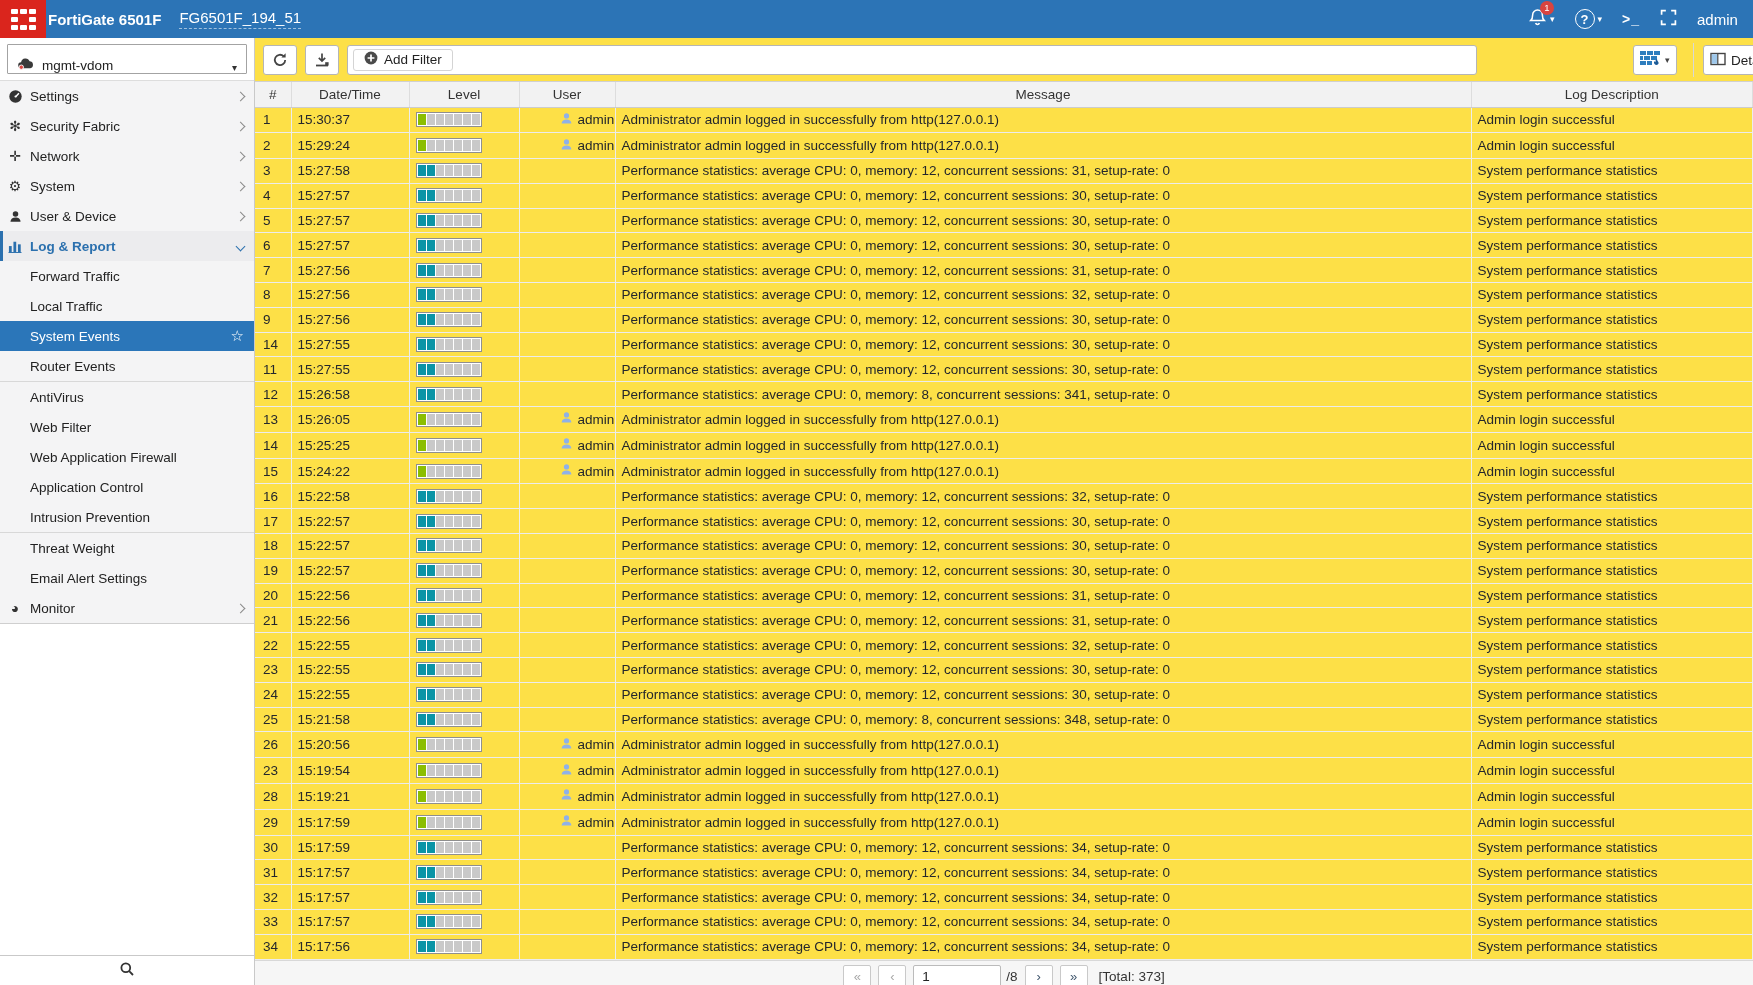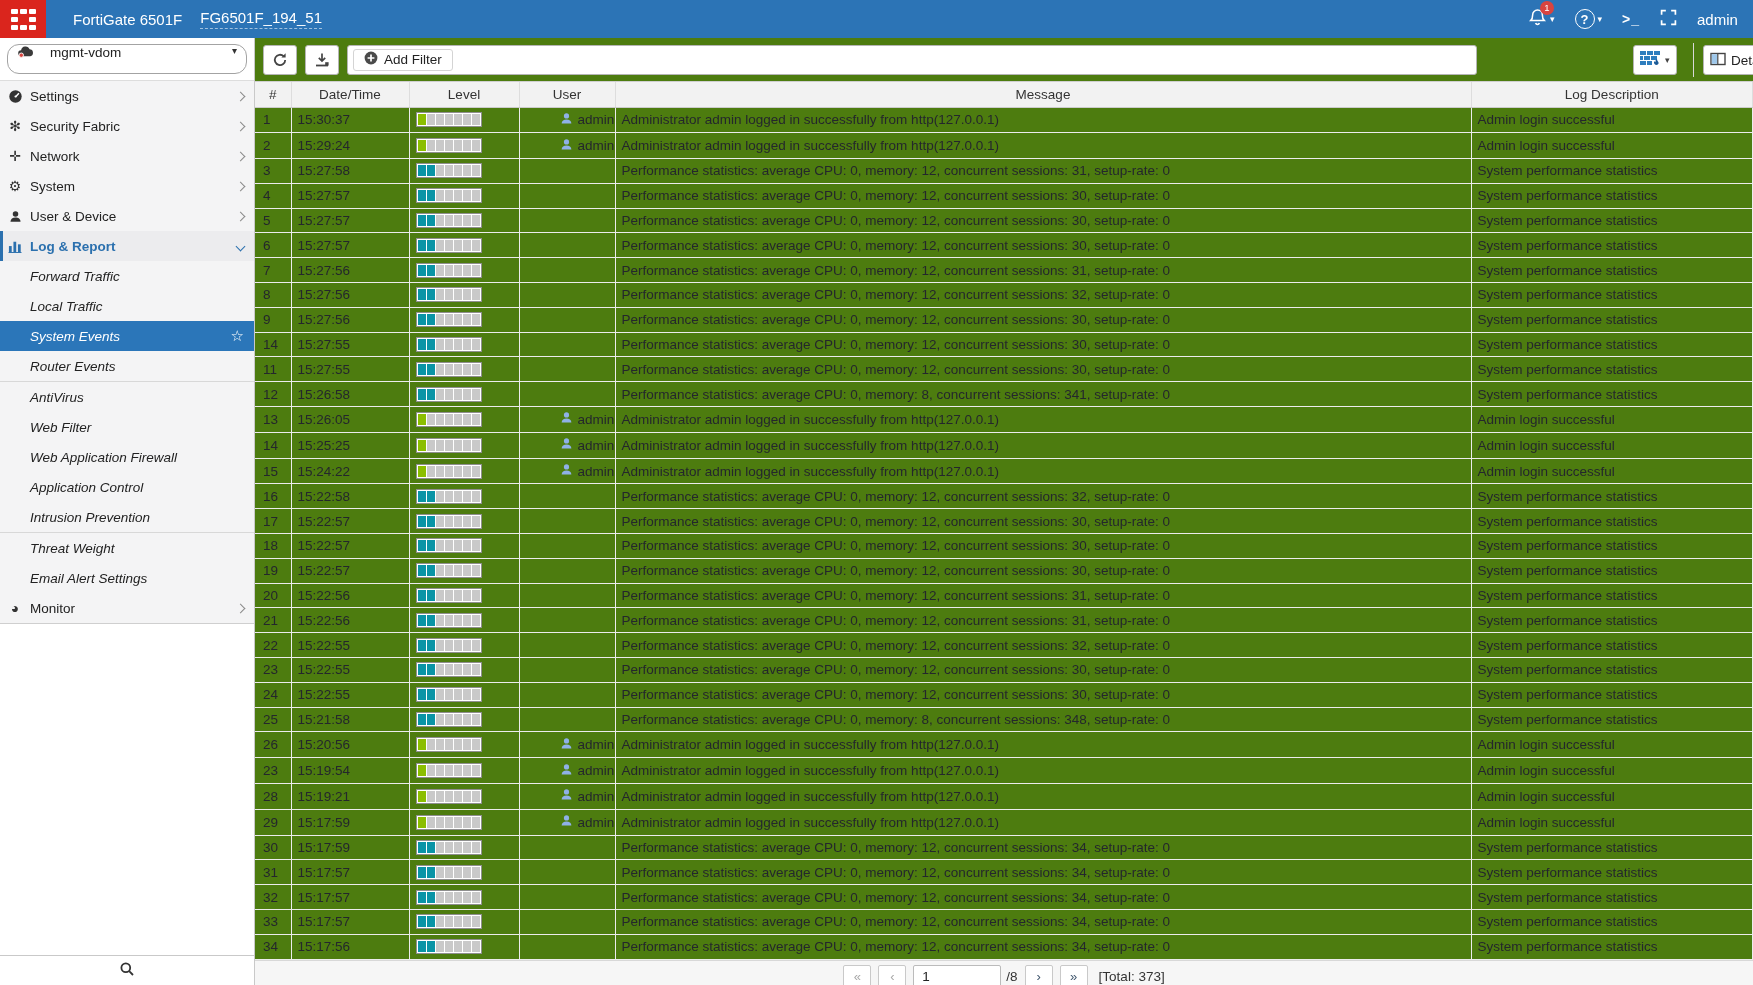--- a/index.html
+++ b/index.html
@@ -4,59 +4,59 @@
 <style>
   * { margin:0; padding:0; box-sizing:border-box; }
   body { background:#e0e0e0; }
   .app{ position:relative; width:1753px; height:985px; overflow:hidden; background:#fff;
         font-family:"Liberation Sans","DejaVu Sans",sans-serif; }
 
   
   .topbar{ position:absolute; top:0; left:0; width:100%; height:38px; background:#2c74b6;
            display:flex; align-items:center; color:#fff; }
   .logo{ width:46px; height:38px; background:#da251d; display:flex; align-items:center; justify-content:center; flex:0 0 auto; }
-  .product{ font-weight:normal; font-size:15px; margin-left:27px; white-space:nowrap; }
+  .product{ font-weight:bold; font-size:15px; margin-left:2px; white-space:nowrap; }
   .hostname{ margin-left:18px; font-size:15px; border-bottom:1px dashed rgba(255,255,255,.55); padding-bottom:2px; white-space:nowrap; cursor:pointer; }
   .top-right{ position:absolute; left:1528px; top:0; height:38px; display:flex; align-items:center; gap:20px; white-space:nowrap; }
   .tr-item{ display:flex; align-items:center; gap:3px; cursor:pointer; }
   .bell-wrap{ position:relative; }
   .badge{ position:absolute; top:-7px; right:-7px; min-width:14px; height:14px; border-radius:8px;
           background:#d9443f; color:#fff; font-size:9.5px; line-height:14px; text-align:center; padding:0 3px; }
   .caret-w{ font-size:9px; color:#fff; }
   .help-circle{ width:20px; height:20px; border:1.7px solid #fff; border-radius:50%; font-size:13px;
                 display:flex; align-items:center; justify-content:center; font-weight:bold; }
   .cli{ font-size:14px; font-weight:bold; letter-spacing:1px; }
   .admin-name{ font-size:15px; }
 
   
   .bodyrow{ position:absolute; top:38px; left:0; right:0; bottom:0; display:flex; }
 
   
   .sidebar{ width:255px; flex:0 0 255px; background:#fff; border-right:1px solid #c9c9c9; position:relative; }
-  .vdom{ margin:6px 7px; height:30px; border:1px solid #a3a3a3; border-radius:12px; background:#fff;
-         display:flex; align-items:flex-start; padding:0 9px; gap:16px; font-size:13.5px; color:#222; cursor:pointer; }
+  .vdom{ margin:6px 7px; height:30px; border:1px solid #a3a3a3; border-radius:1px; background:#fff;
+         display:flex; align-items:flex-end; padding:0 9px; gap:8px; font-size:13.5px; color:#222; cursor:pointer; }
   .vdom .sel-caret{ margin-left:auto; font-size:10px; color:#333; }
   .menu{ border-top:1px solid #ddd; border-bottom:1px solid #cfcfcf; background:#f4f4f5; }
   .mi{ height:30px; display:flex; align-items:center; padding:0 10px 0 6px; font-size:13.5px; color:#222;
        position:relative; cursor:pointer; white-space:nowrap; }
   .mi .ic{ width:18px; margin-right:6px; text-align:center; font-size:14px; color:#333; display:flex; justify-content:center; }
   .mi .chev{ margin-left:auto; width:7px; height:7px; border-right:1.6px solid #8a8a8a; border-top:1.6px solid #8a8a8a;
              transform:rotate(45deg); flex:0 0 auto; }
   .mi.parent-active{ background:#ececee; color:#2b70ae; font-weight:bold; }
   .mi.parent-active .chev{ transform:rotate(135deg); border-color:#2b70ae; }
   .mi.parent-active::before{ content:""; position:absolute; left:0; top:0; bottom:0; width:3px; background:#2b70ae; }
-  .mi.sub{ padding-left:30px;font-style:italic; }
+  .mi.sub{ padding-left:30px; }
   .mi.selected{ background:#2b76b9; color:#fff; }
   .mi.selected .star{ margin-left:auto; color:#fff; font-size:15px; }
   .mdivider{ border-top:1px solid #d8d8d8; }
   .sidebar-search{ position:absolute; left:0; right:0; bottom:0; height:30px; border-top:1px solid #c9c9c9;
                    background:#fff; display:flex; align-items:center; justify-content:center; cursor:pointer; }
 
   
-  .content{ flex:1; display:flex; flex-direction:column; overflow:hidden; position:relative; background:#4d7c0f; }
+  .content{ flex:1; display:flex; flex-direction:column; overflow:hidden; position:relative; background:#fde047; }
 
   .toolbar{ height:44px; flex:0 0 44px; display:flex; align-items:center; gap:8px; padding-left:8px;
             border-bottom:1px solid #d0d0d0; position:relative; overflow:hidden; }
   .tbtn{ height:30px; min-width:34px; border:1px solid #b5b5b5; border-radius:3px; background:#fff;
          display:flex; align-items:center; justify-content:center; cursor:pointer; padding:0 6px; gap:5px; }
   .filterbar{ width:1130px; height:30px; border:1px solid #b5b5b5; border-radius:3px; background:#fff;
               display:flex; align-items:center; padding:0 5px; }
   .addfilter{ display:flex; align-items:center; gap:6px; height:22px; padding:0 10px; border:1px solid #d4d4d4;
               border-radius:3px; font-size:13.5px; color:#222; cursor:pointer; background:#fff; }
   .fw-btn{ position:absolute; left:1378px; top:7px; }

